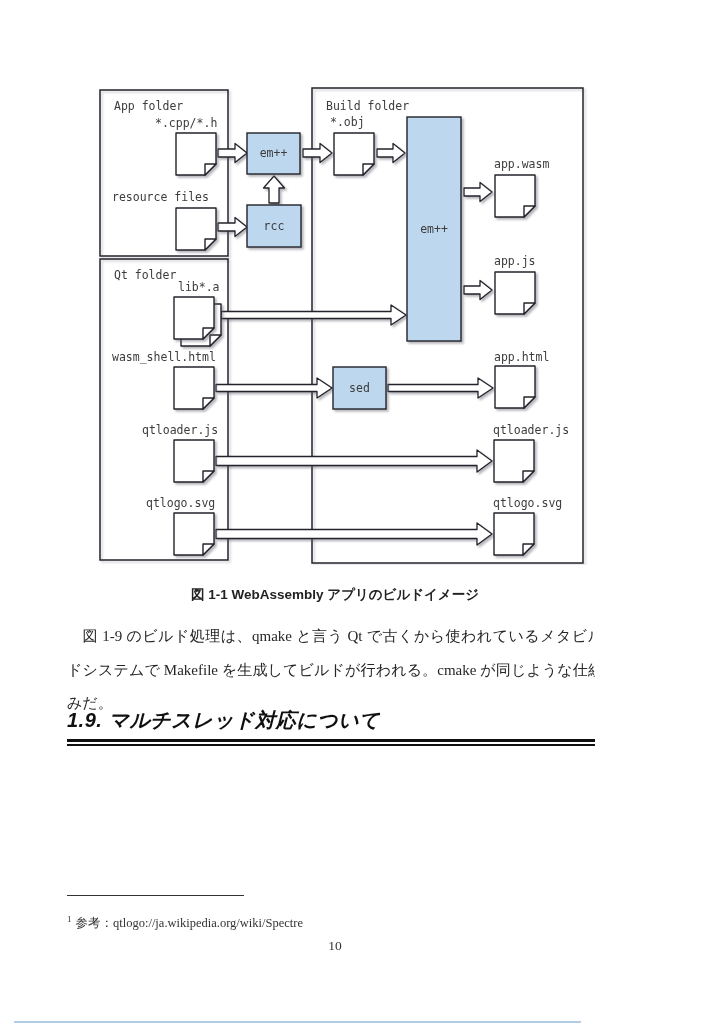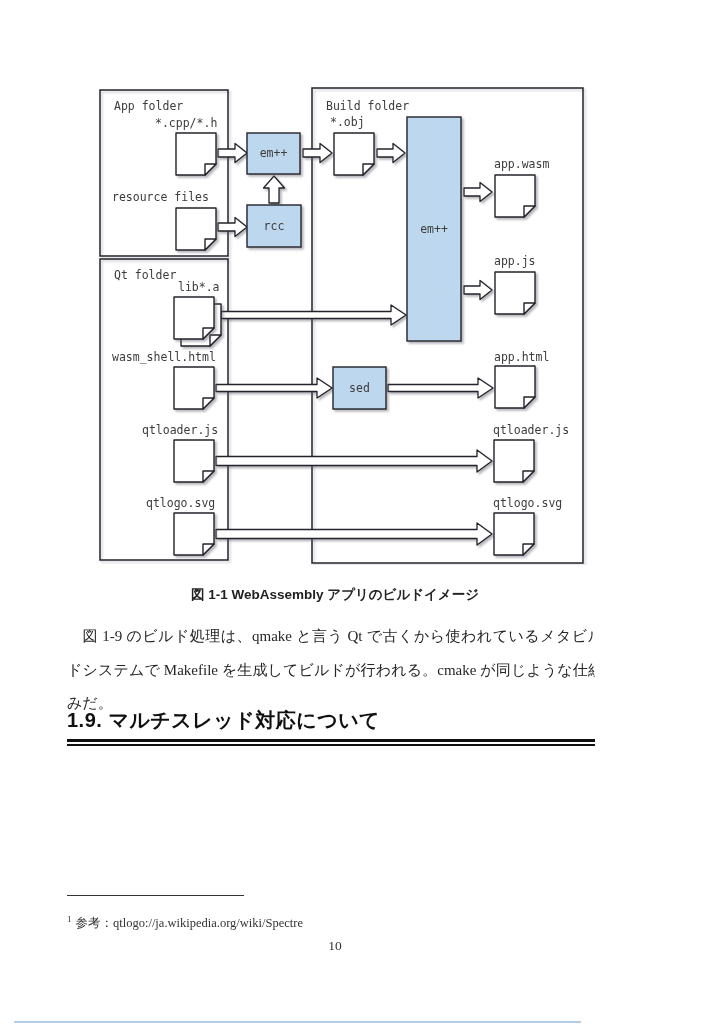--- a/index.html
+++ b/index.html
@@ -141,21 +141,21 @@
     <use href="#file-def" class="shadow" x="84" y="428"></use>
 
     <text class="dg-text" x="403" y="422">qtlogo.svg</text>
     <use href="#file-def" class="shadow" x="404" y="428"></use>
   </svg>
 
   <div class="caption">図 1-1 WebAssembly アプリのビルドイメージ</div>
 
   <p class="textcol para p1" style="position:absolute;">　図 1-9 のビルド処理は、qmake と言う Qt で古くから使われているメタビルドシステムで Makefile を生成してビルドが行われる。cmake が同じような仕組みだ。</p>
 
-  <div class="textcol headwrap" style="position:absolute;">
+  <div class="textcol headwrap" style="position:absolute;font-style:italic;">
     <div class="heading">1.9. マルチスレッド対応について</div>
     <div class="rule-thick"></div>
     <div class="rule-thin"></div>
   </div>
 
 
   <div class="footrule"></div>
   <div class="footnote">
     <sup>1</sup><span>参考：qtlogo://ja.wikipedia.org/wiki/Spectre</span>
   </div>

